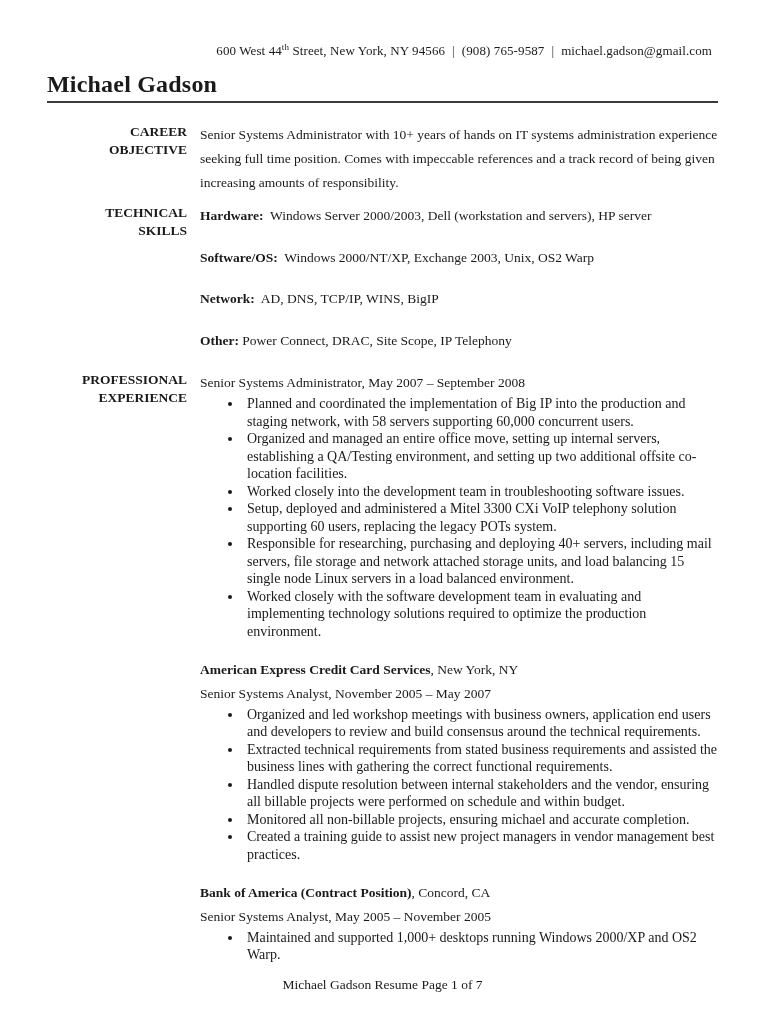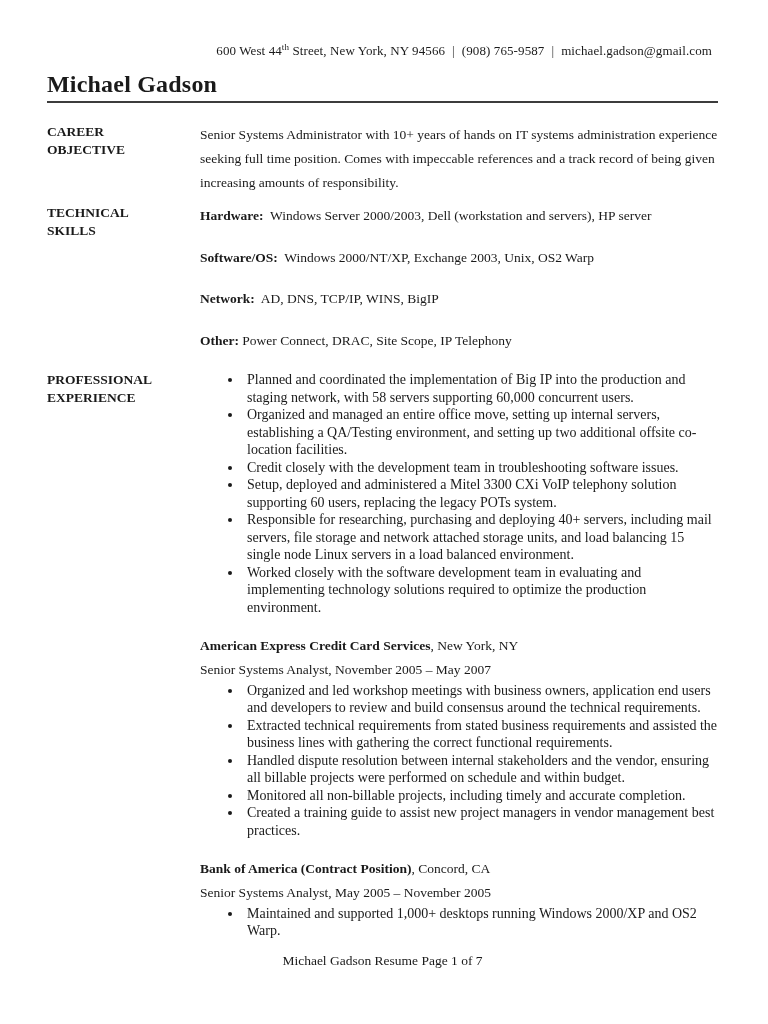--- a/index.html
+++ b/index.html
@@ -36,21 +36,21 @@
     border: none;
     border-top: 2px solid #3c3c3c;
     margin-top: 3px;
   }
   .section-row {
     display: grid;
     grid-template-columns: 140px 1fr;
     column-gap: 13px;
   }
   .section-label {
-    text-align: left;
+    text-align: right;
     font-weight: bold;
     font-size: 13.5px;
     line-height: 17.5px;
   }
   .body-text {
     font-size: 13.5px;
     line-height: 24px;
   }
   .row-objective { margin-top: 20px; }
   .row-skills { margin-top: 9px; }
@@ -121,40 +121,41 @@
   </div>
 
   <div class="section-row row-experience">
     <div class="section-label">
       <div>PROFESSIONAL</div>
       <div>EXPERIENCE</div>
     </div>
     <div>
 
       <div class="job">
+        <div class="body-text">Senior Systems Administrator, May 2007 – September 2008</div>
         <ul>
           <li>Planned and coordinated the implementation of Big IP into the production and staging network, with 58 servers supporting 60,000 concurrent users.</li>
           <li>Organized and managed an entire office move, setting up internal servers, establishing a QA/Testing environment, and setting up two additional offsite co-location facilities.</li>
-          <li>Credit closely with the development team in troubleshooting software issues.</li>
+          <li>Worked closely into the development team in troubleshooting software issues.</li>
           <li>Setup, deployed and administered a Mitel 3300 CXi VoIP telephony solution supporting 60 users, replacing the legacy POTs system.</li>
           <li>Responsible for researching, purchasing and deploying 40+ servers, including mail servers, file storage and network attached storage units, and load balancing 15 single node Linux servers in a load balanced environment.</li>
           <li>Worked closely with the software development team in evaluating and implementing technology solutions required to optimize the production environment.</li>
         </ul>
       </div>
 
       <div class="job">
         <div class="body-text">
           <span class="company">American Express Credit Card Services</span><span>, New York, NY</span>
         </div>
         <div class="body-text">Senior Systems Analyst, November 2005 – May 2007</div>
         <ul>
           <li>Organized and led workshop meetings with business owners, application end users and developers to review and build consensus around the technical requirements.</li>
           <li>Extracted technical requirements from stated business requirements and assisted the business lines with gathering the correct functional requirements.</li>
           <li>Handled dispute resolution between internal stakeholders and the vendor, ensuring all billable projects were performed on schedule and within budget.</li>
-          <li>Monitored all non-billable projects, including timely and accurate completion.</li>
+          <li>Monitored all non-billable projects, ensuring michael and accurate completion.</li>
           <li>Created a training guide to assist new project managers in vendor management best practices.</li>
         </ul>
       </div>
 
       <div class="job">
         <div class="body-text">
           <span class="company">Bank of America (Contract Position)</span><span>, Concord, CA</span>
         </div>
         <div class="body-text">Senior Systems Analyst, May 2005 – November 2005</div>
         <ul>

